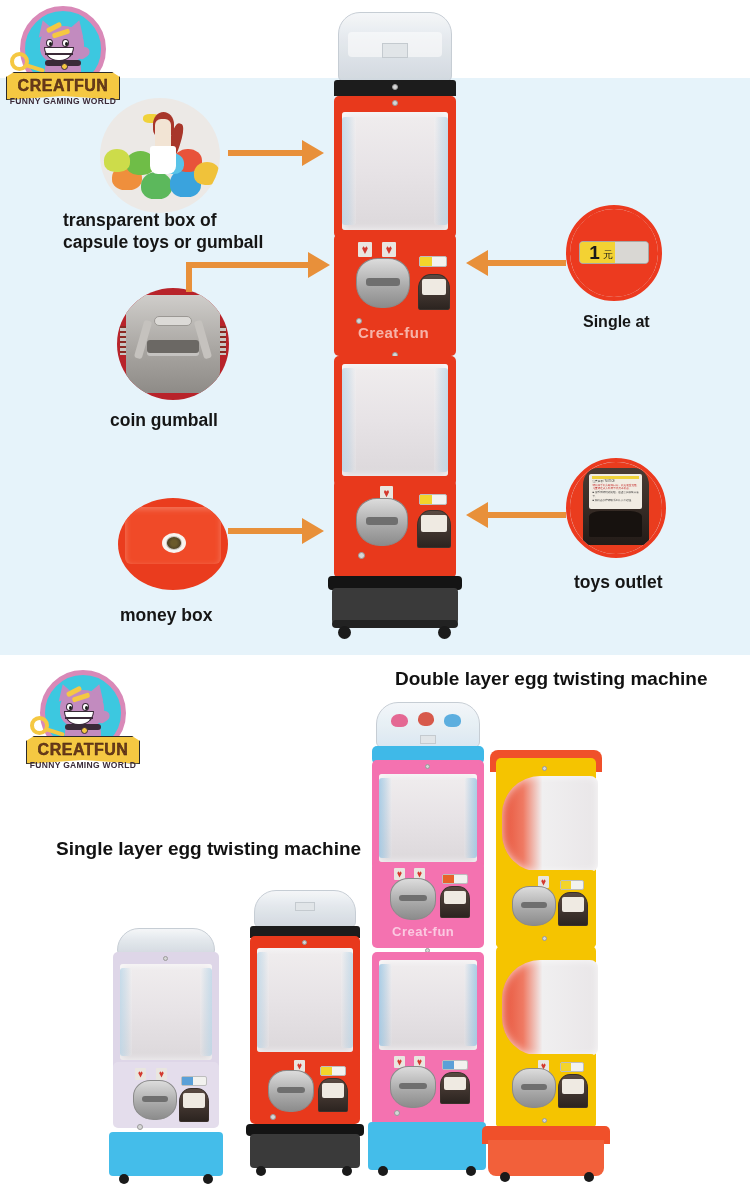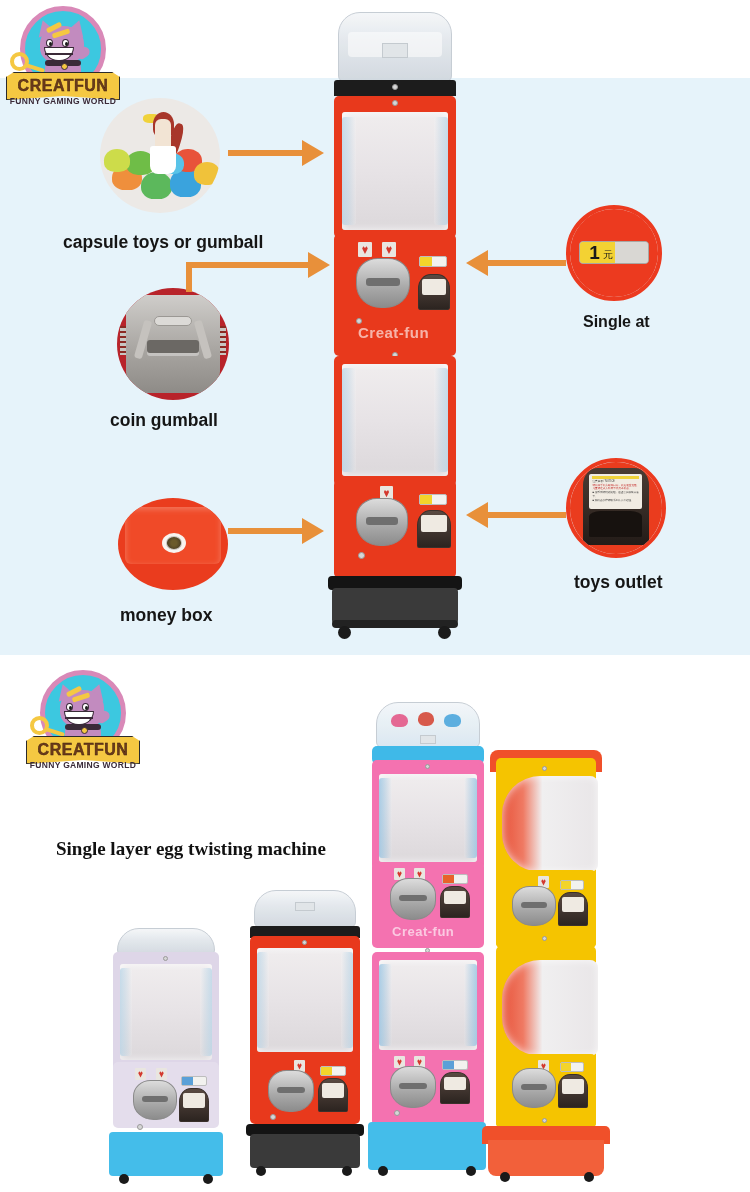--- a/index.html
+++ b/index.html
@@ -446,20 +446,21 @@
       <div class="cap" style="left:62%; top:44%; width:23%; height:20%; background:#e8533a;"></div>
       <div class="cap" style="left:78%; top:56%; width:22%; height:20%; background:#f0c23a;"></div>
       <div class="cap" style="left:50%; top:48%; width:20%; height:18%; background:#59c3e8;"></div>
       <div class="figure-ribbon"></div>
       <div class="figure-hair"></div>
       <div class="figure-tail"></div>
       <div class="figure-body"></div>
       <div class="figure-dress"></div>
     </div>
   </div>
+  <div class="lbl lbl-18" style="left:63px; top:210px; width:250px;">transparent box of</div>
   <div class="lbl lbl-18" style="left:63px; top:232px; width:250px;">capsule toys or gumball</div>
   <div class="arrow-line" style="left:228px; top:150px; width:78px; height:6px;"></div>
   <div class="arrow-head right" style="left:302px; top:140px;"></div>
 
   <div class="callout ring-none" style="left:117px; top:288px; width:112px; height:112px;">
     <div class="coin-scene">
       <div class="coin-grill l"></div>
       <div class="coin-grill r"></div>
       <div class="coin-plate">
         <div class="coin-handle"></div>
@@ -547,21 +548,22 @@
     <div class="logo-key">
       <div class="key-ring"></div>
         <div class="key-shaft"></div>
     </div>
     <div class="logo-banner">
       <span class="logo-banner-text">CREATFUN</span>
     </div>
     <div class="logo-tag">FUNNY GAMING WORLD</div>
   </div>
 
-  <div class="heading" style="left:56px; top:838px;font-family:Liberation Serif, serif;">Single layer egg twisting machine</div>
+  <div class="heading" style="left:395px; top:668px;">Double layer egg twisting machine</div>
+  <div class="heading" style="left:56px; top:838px;">Single layer egg twisting machine</div>
 
   <div class="machine" style="left:105px; top:928px; width:122px; height:264px;">
     <div class="dome" style="left:12px; top:0px; width:98px; height:28px;"></div>
     <div class="body-block" style="left:8px; top:24px; width:106px; height:122px; background:#ded6e8;"></div>
     <div class="screw" style="left:58px; top:28px; width:5px;height:5px;"></div>
     <div class="win" style="left:15px; top:36px; width:92px; height:96px;">
       <div class="win-glass-l"></div>
         <div class="win-glass-r"></div>
     </div>
     <div class="body-block" style="left:8px; top:134px; width:106px; height:66px; background:#e4ddec;"></div>

